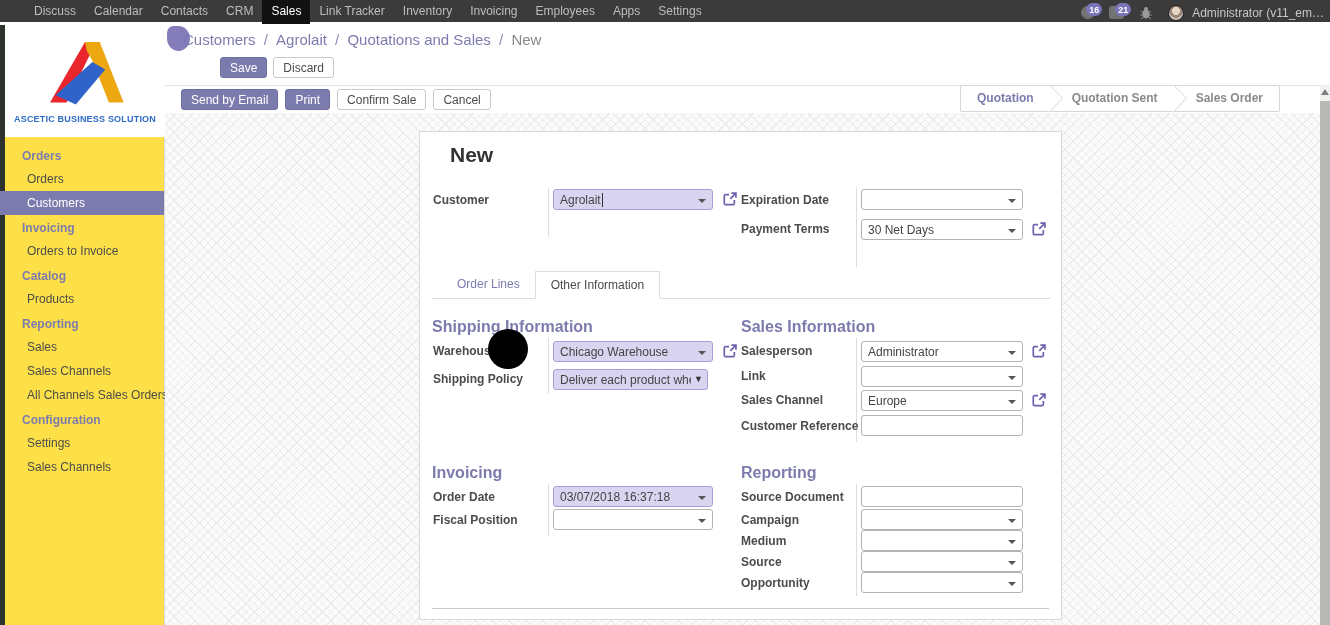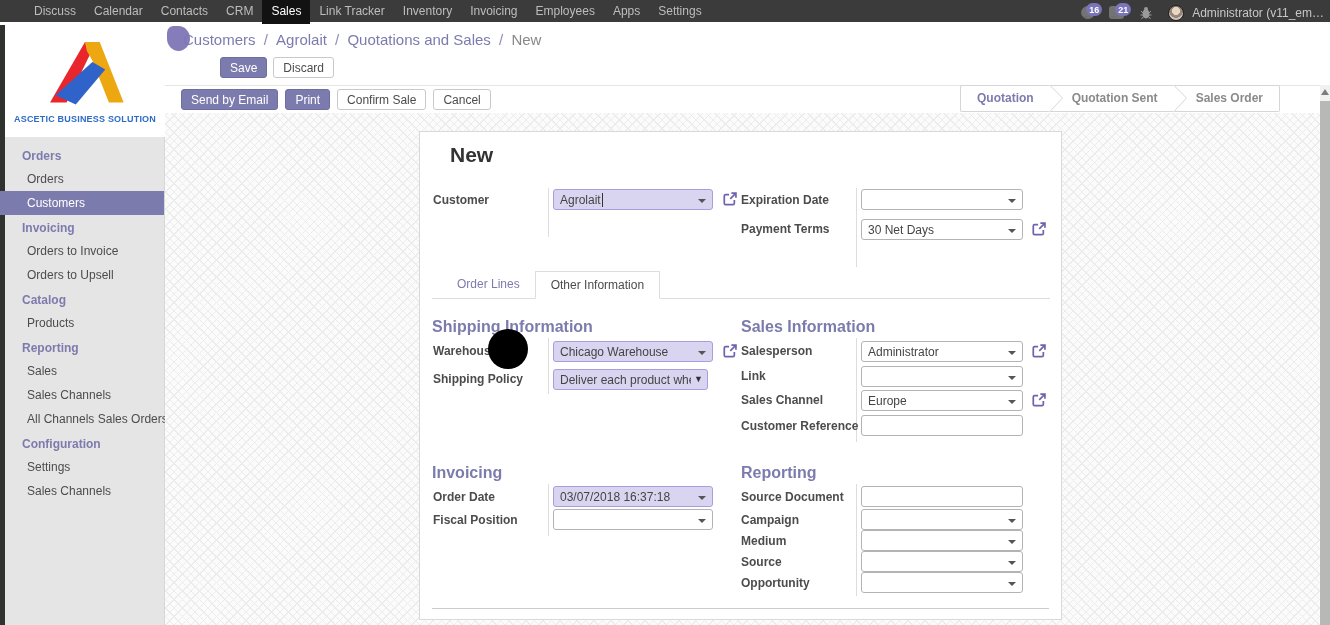--- a/index.html
+++ b/index.html
@@ -14,21 +14,21 @@
   .topright { position:absolute; right:6px; top:0; height:25px; display:flex; align-items:center; gap:8px; }
   .bubble { position:relative; width:15px; height:13px; background:#737373; border-radius:3px; }
   .bubble::after { content:""; position:absolute; left:2px; bottom:-3px; border:3px solid transparent; border-top-color:#6e6e6e; }
   .cntbadge { position:absolute; right:-7px; top:-3px; min-width:15px; height:13px; background:#7a74b8; border-radius:8px; color:#fff; font-size:9px; font-weight:bold; display:flex; align-items:center; justify-content:center; padding:0 3px; }
   .bugicon { width:12px; height:14px; margin-left:8px; }
   .avatar { width:16px; height:16px; border-radius:50%; margin-left:8px; background:radial-gradient(circle at 50% 35%, #e8d6c4 0 34%, #9a8779 35% 60%, #cfc4bb 61%); border:1px solid #222; }
   .username { font-size:12px; color:#c7c7c7; white-space:nowrap; }
 
   
   .edgestrip { position:absolute; left:0; top:25px; width:5px; height:600px; background:#2e332e; }
-  .sidebar { position:absolute; left:5px; top:25px; width:160px; height:600px; background:#e5e5e5; border-right:1px solid #d7d7d7; }
+  .sidebar { position:absolute; left:5px; top:25px; width:160px; height:600px; background:#fde047; border-right:1px solid #d7d7d7; }
   .logo { width:160px; height:112px; background:#fff; display:flex; flex-direction:column; align-items:center; justify-content:center; cursor:pointer; }
   .logo svg { width:92px; height:74px; }
   .brandtxt { font-size:9px; font-weight:bold; color:#2e6bc6; letter-spacing:.2px; margin-top:2px; white-space:nowrap; }
   .snav { margin-top:6px; }
   .snav .shead { font-size:12px; font-weight:bold; color:#7c7bad; padding:6px 0 4px 17px; cursor:pointer; }
   .snav .sitem { font-size:12px; color:#4c4c4c; padding:5px 0 5px 22px; cursor:pointer; white-space:nowrap; }
   .snav .sitem.active { background:#7c7bad; color:#fff; }
 
   
   .cpanel { position:absolute; left:165px; top:25px; width:1165px; height:88px; background:#fff; }
@@ -133,21 +133,20 @@
         <polygon points="50,4 66,4 58,24 52,14" fill="#eda711"></polygon>
       </svg>
       <div class="brandtxt">ASCETIC BUSINESS SOLUTION</div>
     </div>
     <div class="snav">
       <div class="shead">Orders</div>
       <div class="sitem">Orders</div>
       <div class="sitem active" style="margin-left:-5px;padding-left:27px;">Customers</div>
       <div class="shead">Invoicing</div>
       <div class="sitem">Orders to Invoice</div>
-      <div class="sitem">Orders to Upsell</div>
       <div class="shead">Catalog</div>
       <div class="sitem">Products</div>
       <div class="shead">Reporting</div>
       <div class="sitem">Sales</div>
       <div class="sitem">Sales Channels</div>
       <div class="sitem">All Channels Sales Orders</div>
       <div class="shead">Configuration</div>
       <div class="sitem">Settings</div>
       <div class="sitem">Sales Channels</div>
     </div>

